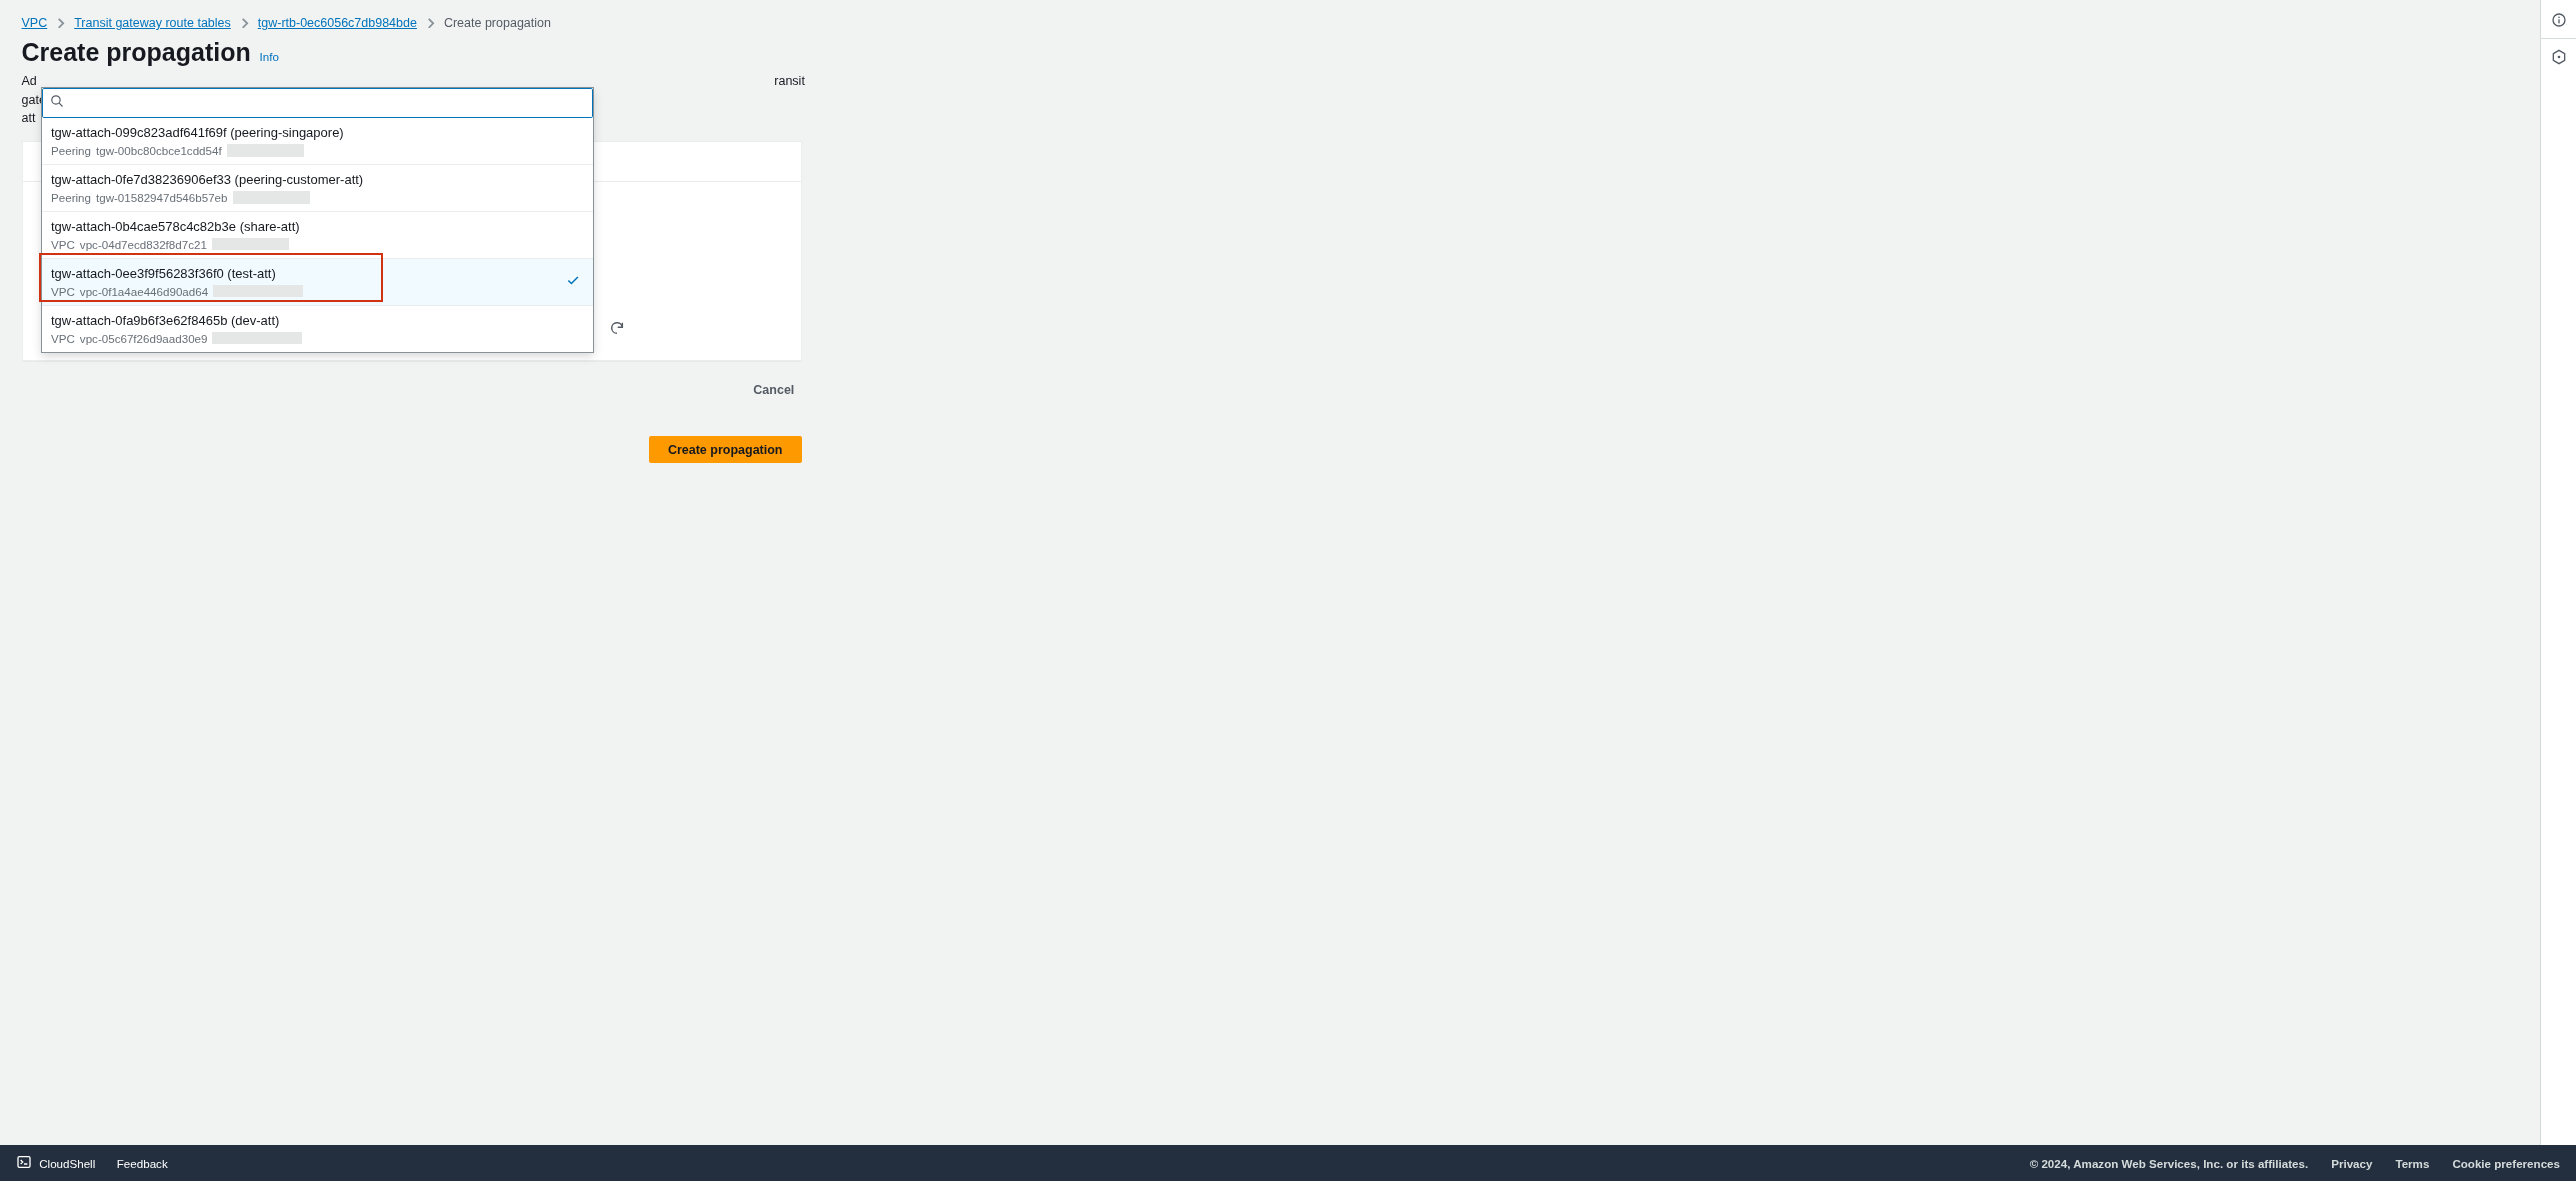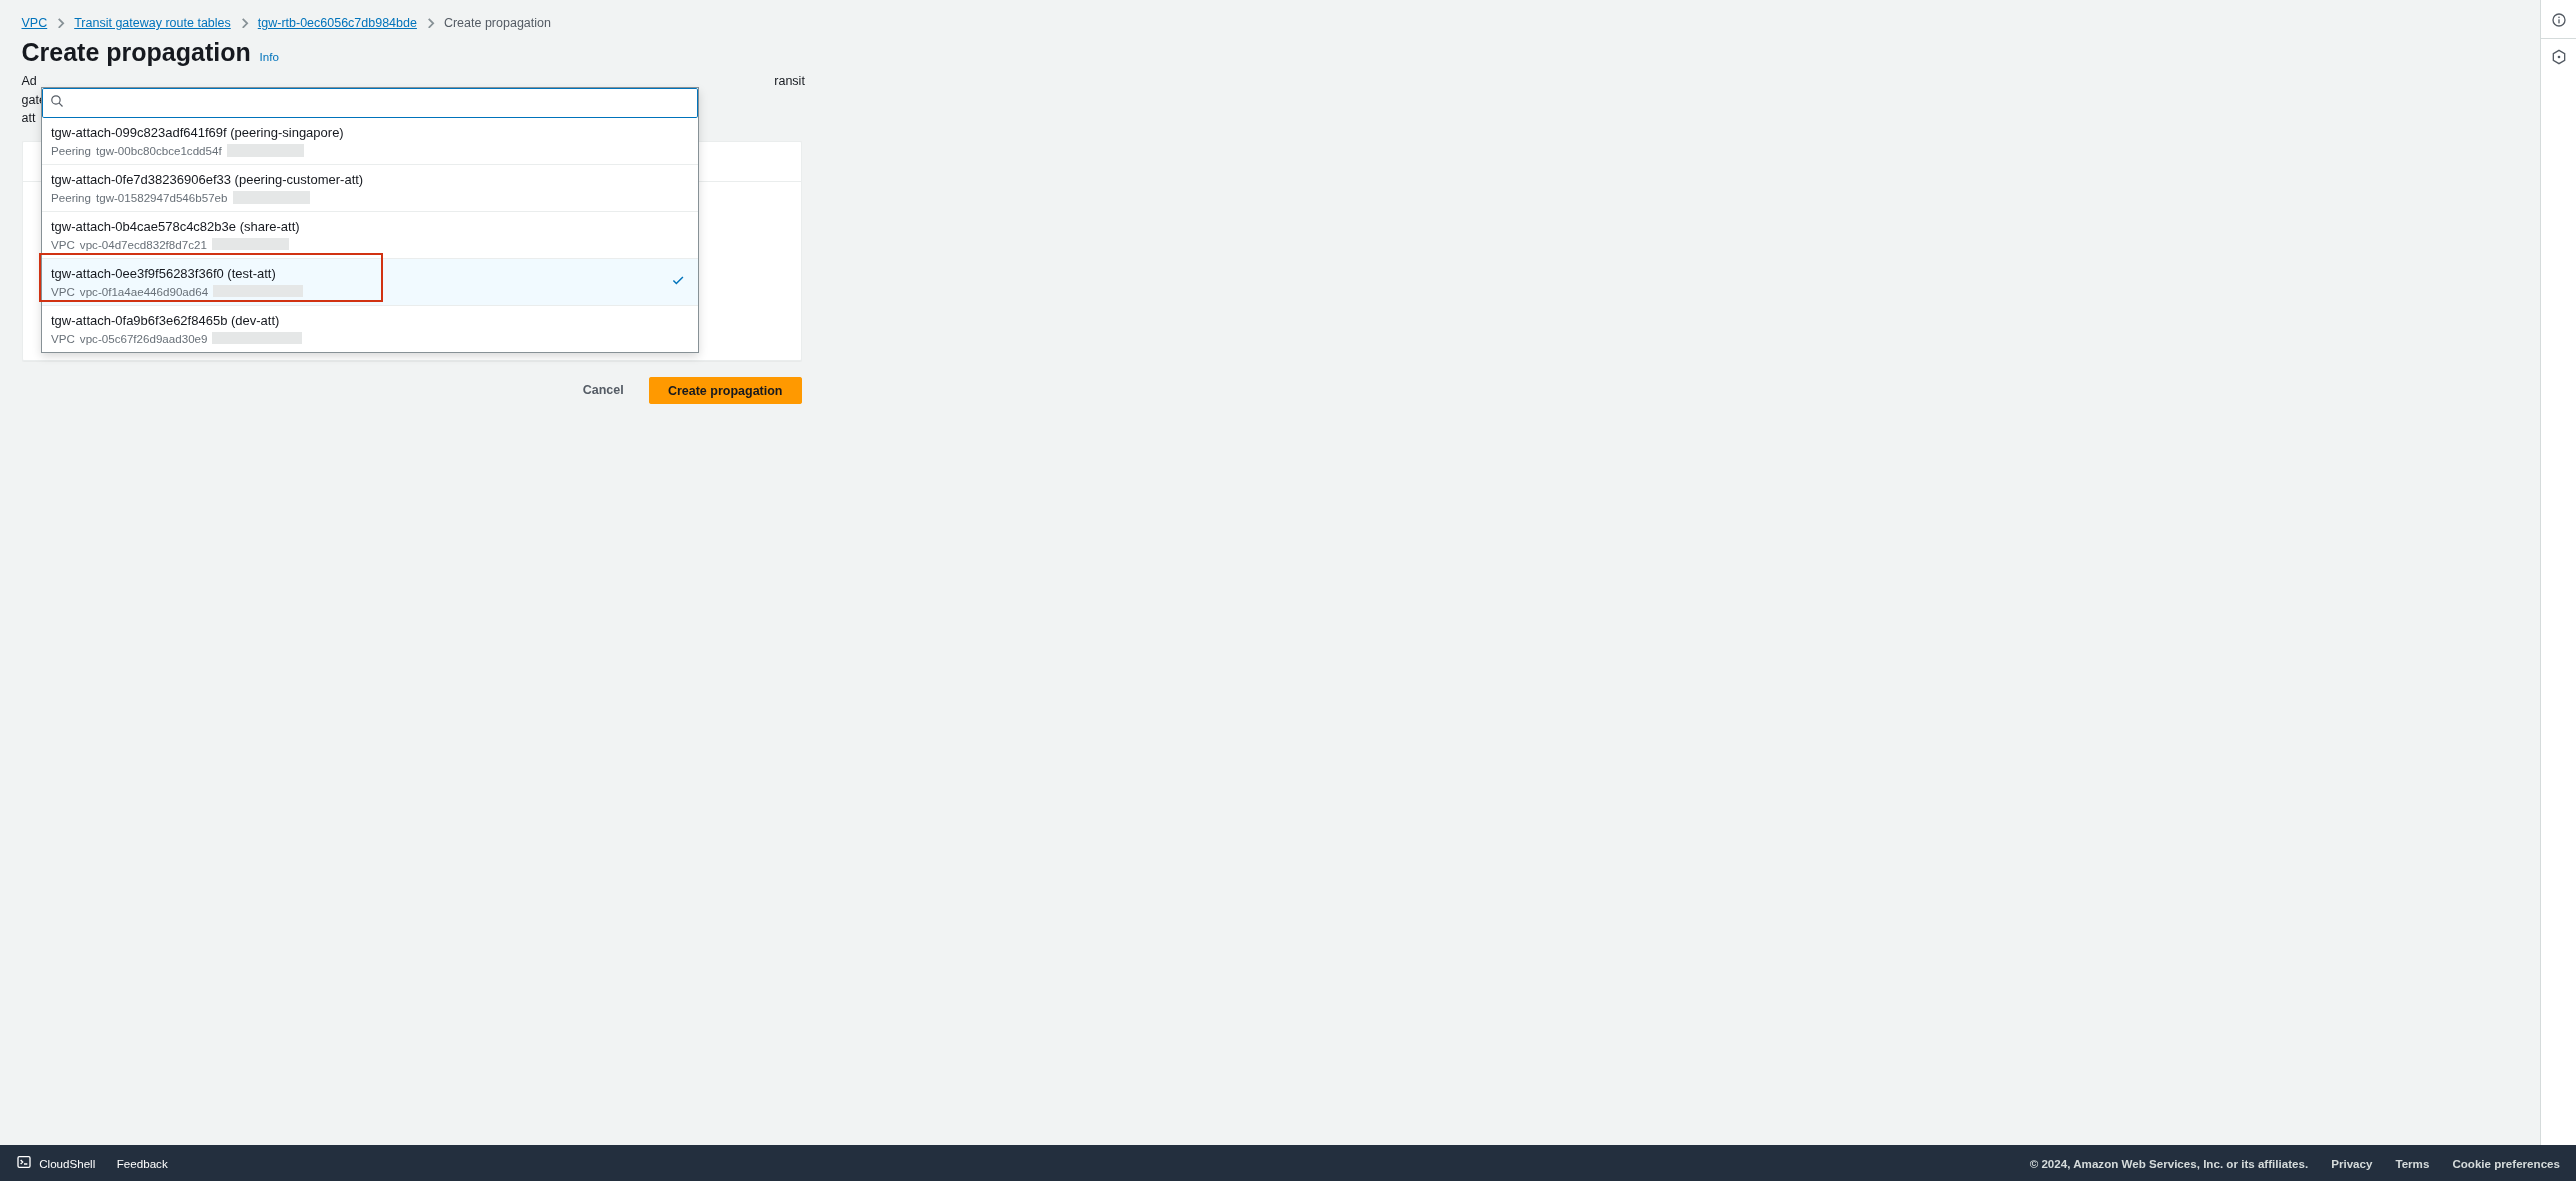--- a/index.html
+++ b/index.html
@@ -148,21 +148,21 @@
     justify-content: center;
     color: #545b64;
     cursor: pointer;
   }
 
   
   .dropdown {
     position: absolute;
     left: 41px;
     top: 87px;
-    width: 658px;
+    width: 553px;
     background: #fff;
     border: 0.9px solid #879196;
     box-shadow: 0 3.6px 9px rgba(0,0,0,0.15);
     z-index: 50;
   }
   .dd-search {
     border: 1.8px solid #0073bb;
     border-radius: 1.8px;
     margin: 0;
     height: 30px;
@@ -221,23 +221,24 @@
     height: 49px;
     border: 2.7px solid #d13212;
     z-index: 60;
     pointer-events: none;
   }
 
   .actions {
     width: 780px;
     display: flex;
     justify-content: flex-end;
-    gap: 18px;
+    gap: 34px;
     margin-top: 16px;
-    align-items: flex-start;
+    align-items: flex-end;
+    flex-direction: column;
   }
   .btn-link {
     background: none;
     border: none;
     color: #545b64;
     font-weight: 700;
     font-size: 12.5px;
     cursor: pointer;
     padding: 5.4px 7.2px;
   }

